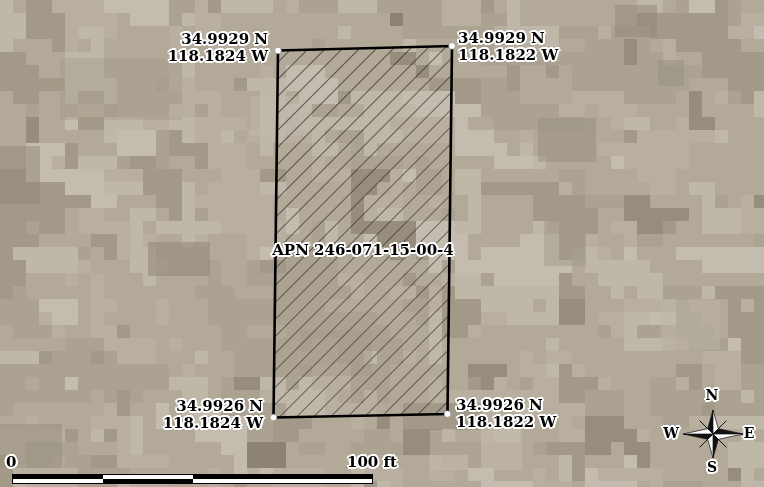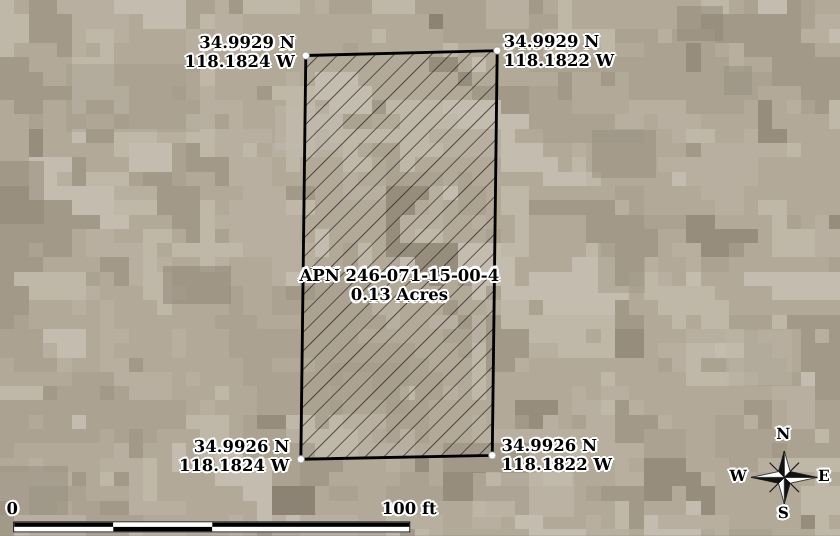--- a/index.html
+++ b/index.html
@@ -2333,21 +2333,20 @@
     <div>34.9926 N</div>
     <div>118.1824 W</div>
   </div>
   <div class="coord br halo">
     <div>34.9926 N</div>
     <div>118.1822 W</div>
   </div>
 
   <div class="parcel-info halo">
     <div>APN 246-071-15-00-4</div>
-    <div>0.13 Acres</div>
   </div>
 
   <span id="scale-0" class="scale-label halo">0</span>
   <span id="scale-100" class="scale-label halo">100 ft</span>
   <div class="scalebar">
     <div class="b"></div>
     <div class="w"></div>
     <div class="b"></div>
     <div class="w"></div>
     <div class="b"></div>

